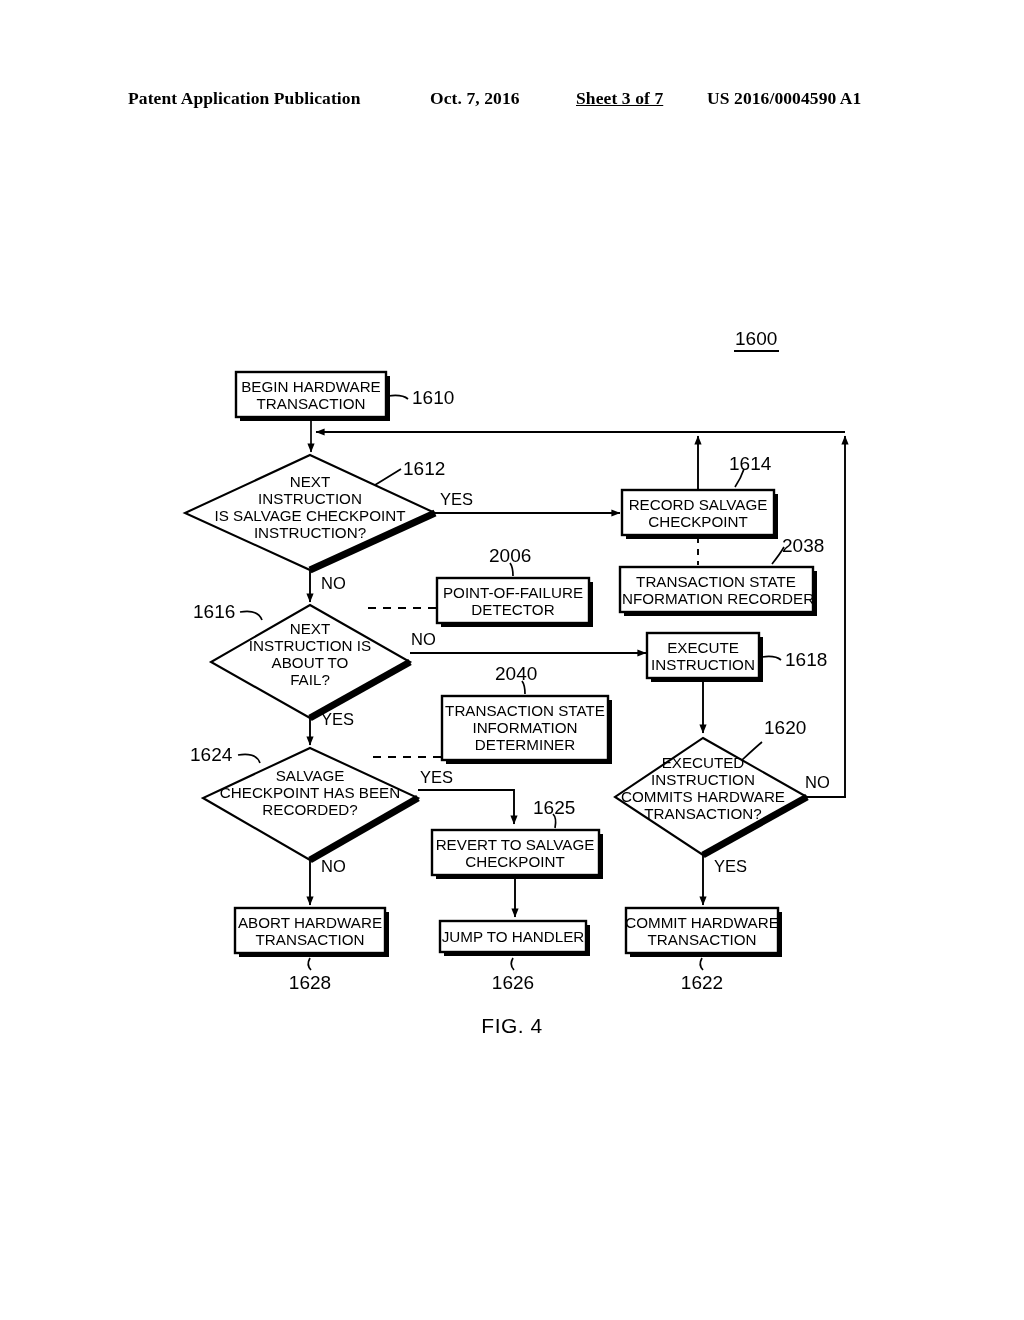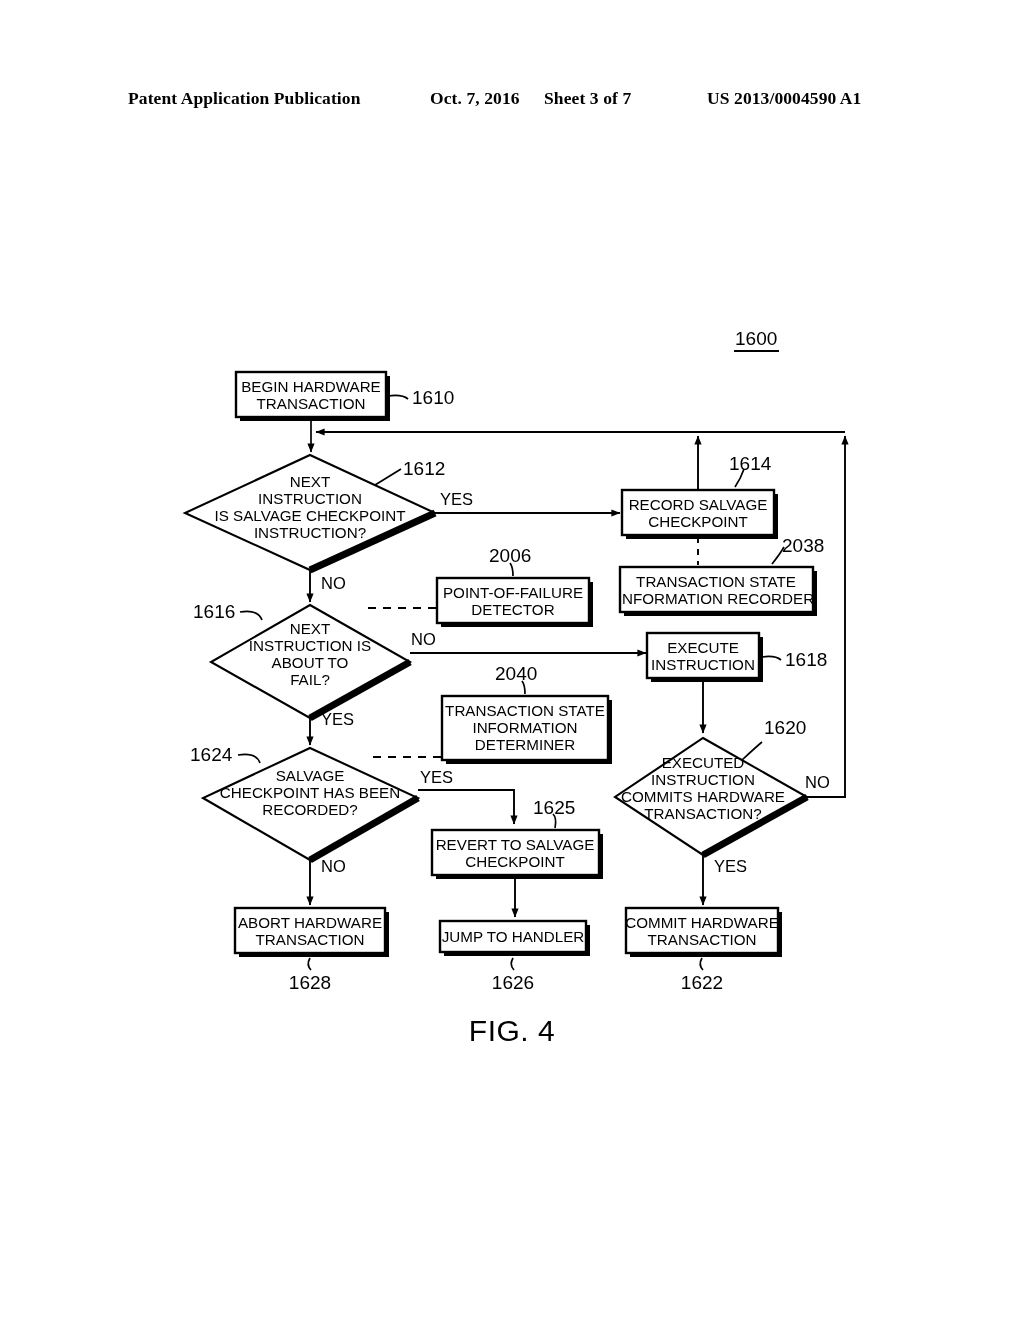--- a/index.html
+++ b/index.html
@@ -36,41 +36,41 @@
   .hdr span { position: absolute; top: 0; white-space: nowrap; text-align: center; }
   .hdr-date  { left: 430px; }
   .hdr-sheet { left: 552px; }
   .hdr-num   { left: 707px; }
 
   .figcap {
     position: absolute;
     left: 0; top: 1014px;
     width: 1024px;
     text-align: center;
-    font-size: 30px;
+    font-size: 21px;
     font-family: "Liberation Sans", sans-serif;
     letter-spacing: 0.5px;
   }
   svg { position: absolute; left: 0; top: 0; }
   text { font-family: "Liberation Sans", sans-serif; fill: #000; }
   .bx { font-size: 15.2px; }
   .dm { font-size: 15.2px; }
   .ref { font-size: 19px; }
   .yn { font-size: 16.5px; }
 </style>
 </head>
 <body>
 
 <div id="page">
 
   <div class="hdr">
     <span style="left: 128px;">Patent Application Publication</span>
     <span class="hdr-date" style="left: 430px;">Oct. 7, 2016</span>
-    <span class="hdr-sheet" style="left: 544px;">Sheet 3 of 7</span>
-    <span class="hdr-num" style="left: 707px;">US 2013/0004590 A1</span>
+    <span class="hdr-sheet" style="left: 576px; text-decoration: underline;">Sheet 3 of 7</span>
+    <span class="hdr-num" style="left: 707px;">US 2016/0004590 A1</span>
   </div>
 
   <svg width="1024" height="1320" viewBox="0 0 1024 1320">
     <defs>
       <marker id="ah" markerWidth="10" markerHeight="10" refX="8.6" refY="3.6" orient="auto" markerUnits="userSpaceOnUse">
         <path d="M0,0 L9,3.6 L0,7.2 z" fill="#000"></path>
       </marker>
     </defs>
 
     <g>

